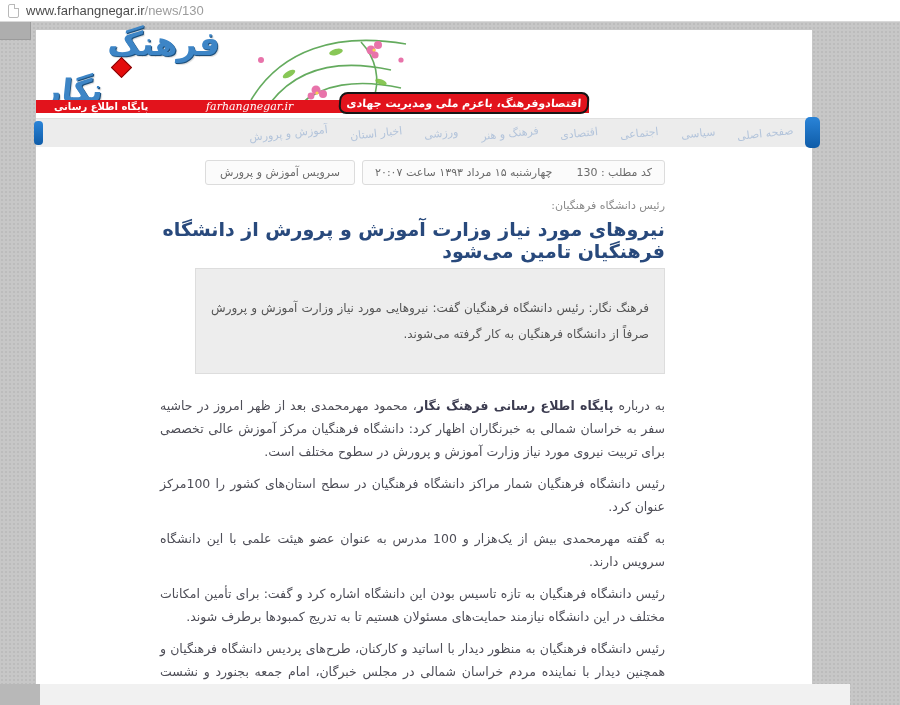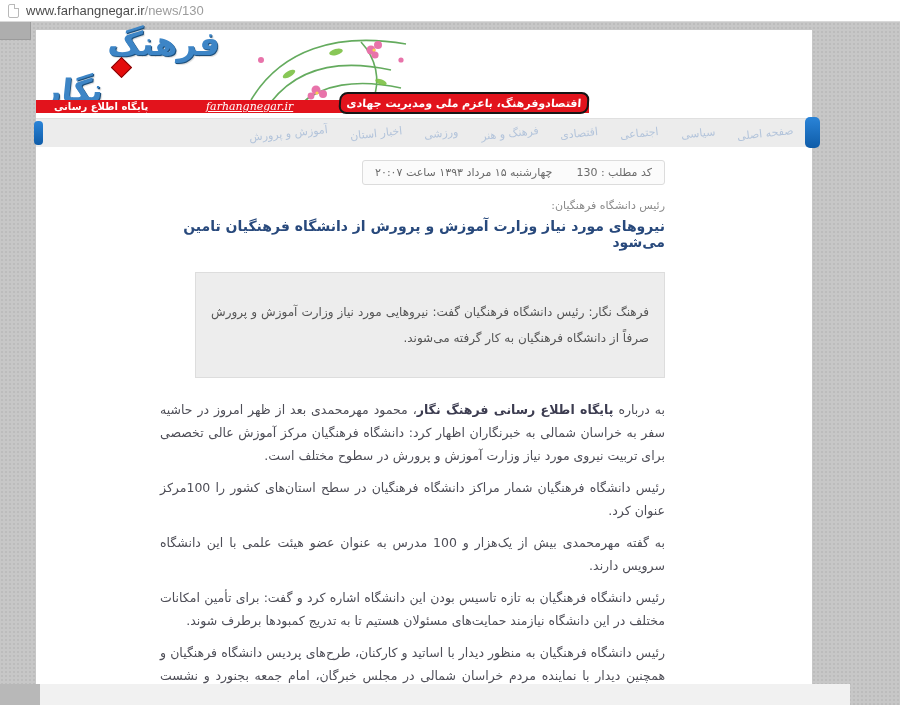--- a/index.html
+++ b/index.html
@@ -30,21 +30,21 @@
              text-shadow:1px 1px 0 #1c4f7c, 2px 2px 1px rgba(0,0,0,.15); transform:skewX(-6deg); }
   .logo-l2 { position:absolute; left:0px; bottom:-8px; font-size:31px; font-weight:bold; color:#3d85c6;
              text-shadow:1px 1px 0 #1c4f7c, 2px 2px 1px rgba(0,0,0,.15); transform:skewX(-6deg); letter-spacing:6px; }
   .logo-diamond { position:absolute; left:70px; top:26px; width:15px; height:15px; background:#e40c0c;
                   border:1.5px solid #7e0505; transform:rotate(45deg); }
   .floral { position:absolute; left:205px; top:0px; }
 
   .redstrip { position:absolute; left:0; top:70px; width:553px; height:13px; background:#e2131c; display:flex; align-items:center;padding-left:41px; }
   .tagline { position:absolute; left:18px; font-size:10px; font-weight:bold; color:#ffffff; line-height:13px; }
   .domain  { position:absolute; left:170px; font-size:11px; font-style:italic; color:#ffffff;
-             font-family:"DejaVu Serif", serif; line-height:13px;text-decoration:underline; }
+             font-family:"DejaVu Serif", serif; line-height:13px; }
   .slogan  { position:absolute; left:303px; top:62px; width:250px; height:22px; background:#e2131c;
              border:2px solid #151515; border-radius:8px; display:flex; align-items:center; justify-content:center;
              font-size:11px; font-weight:bold; color:#ffffff; white-space:nowrap; transform:skewX(-4deg); }
 
   
   .nav { position:absolute; left:0; top:88px; width:776px; height:29px; background:#ececec;
          border-top:1px solid #e0e0e0; display:flex; flex-direction:row; direction:rtl;
          align-items:center; gap:22px; padding-right:18px; }
   .nav-item { font-size:11px; color:#a9bdd8; opacity:.85; transform:rotate(-6deg); white-space:nowrap; cursor:pointer; }
   .cap-left  { position:absolute; left:-2px; top:91px; width:9px; height:24px; border-radius:4px;
@@ -53,21 +53,21 @@
                background:linear-gradient(#2a84d8,#0f5ca8); z-index:5; }
 
   
   .content { position:absolute; top:130px; left:124px; width:505px; direction:rtl; text-align:right; }
   .meta-row { display:flex; justify-content:space-between; align-items:flex-start; margin-bottom:14px; }
   .meta-box { border:1px solid #dcdcdc; border-radius:3px; background:#fbfbfb; color:#6b6b6b;
               font-size:11px; padding:5px 12px; display:flex; gap:24px; white-space:nowrap; }
   .service-box { border:1px solid #dcdcdc; border-radius:3px; background:#fbfbfb; color:#6b6b6b;
                  font-size:11px; padding:5px 14px; margin-left:45px; white-space:nowrap; }
   .kicker { font-size:11px; color:#8a8a8a; margin-bottom:6px; }
-  .title  { font-size:14px; font-weight:bold; color:#28497c; margin-bottom:22px; }
+  .title  { font-size:19px; font-weight:bold; color:#28497c; margin-bottom:6px; }
   .lead   { background:#ededed; border:1px solid #dddddd; margin-left:35px; padding:26px 15px;
             font-size:12px; color:#555555; line-height:26px; text-align:justify; }
   .body-text { margin-top:20px; }
   .body-text p { font-size:12.5px; color:#4e4e57; line-height:23px; text-align:justify; margin:0 0 9px 0; }
   .body-text b { color:#3c3c50; }
 
   
   .hscroll { position:absolute; bottom:0; left:0; width:850px; height:21px; background:#f1f1f1; z-index:60; }
   .hthumb  { position:absolute; left:0; top:0; width:40px; height:21px; background:#b8b8b8; }
 </style>
@@ -141,20 +141,21 @@
     <div class="cap-left"></div>
     <div class="cap-right"></div>
 
     <div class="content">
 
       <div class="meta-row">
         <div class="meta-box">
           <span>کد مطلب : 130</span>
           <span>چهارشنبه ۱۵ مرداد ۱۳۹۳ ساعت ۲۰:۰۷</span>
         </div>
+        <div class="service-box">سرویس آموزش و پرورش</div>
       </div>
 
       <div class="kicker">رئیس دانشگاه فرهنگیان:</div>
       <h1 class="title">نیروهای مورد نیاز وزارت آموزش و پرورش از دانشگاه فرهنگیان تامین می‌شود</h1>
 
       <div class="lead">فرهنگ نگار: رئیس دانشگاه فرهنگیان گفت: نیروهایی مورد نیاز وزارت آموزش و پرورش صرفاً از دانشگاه فرهنگیان به کار گرفته می‌شوند.</div>
 
       <div class="body-text">
         <p>
           <span>به درباره </span><b>پایگاه اطلاع رسانی فرهنگ نگار</b><span>، محمود مهرمحمدی بعد از ظهر امروز در حاشیه سفر به خراسان شمالی به خبرنگاران اظهار کرد: دانشگاه فرهنگیان مرکز آموزش عالی تخصصی برای تربیت نیروی مورد نیاز وزارت آموزش و پرورش در سطوح مختلف است.</span>

